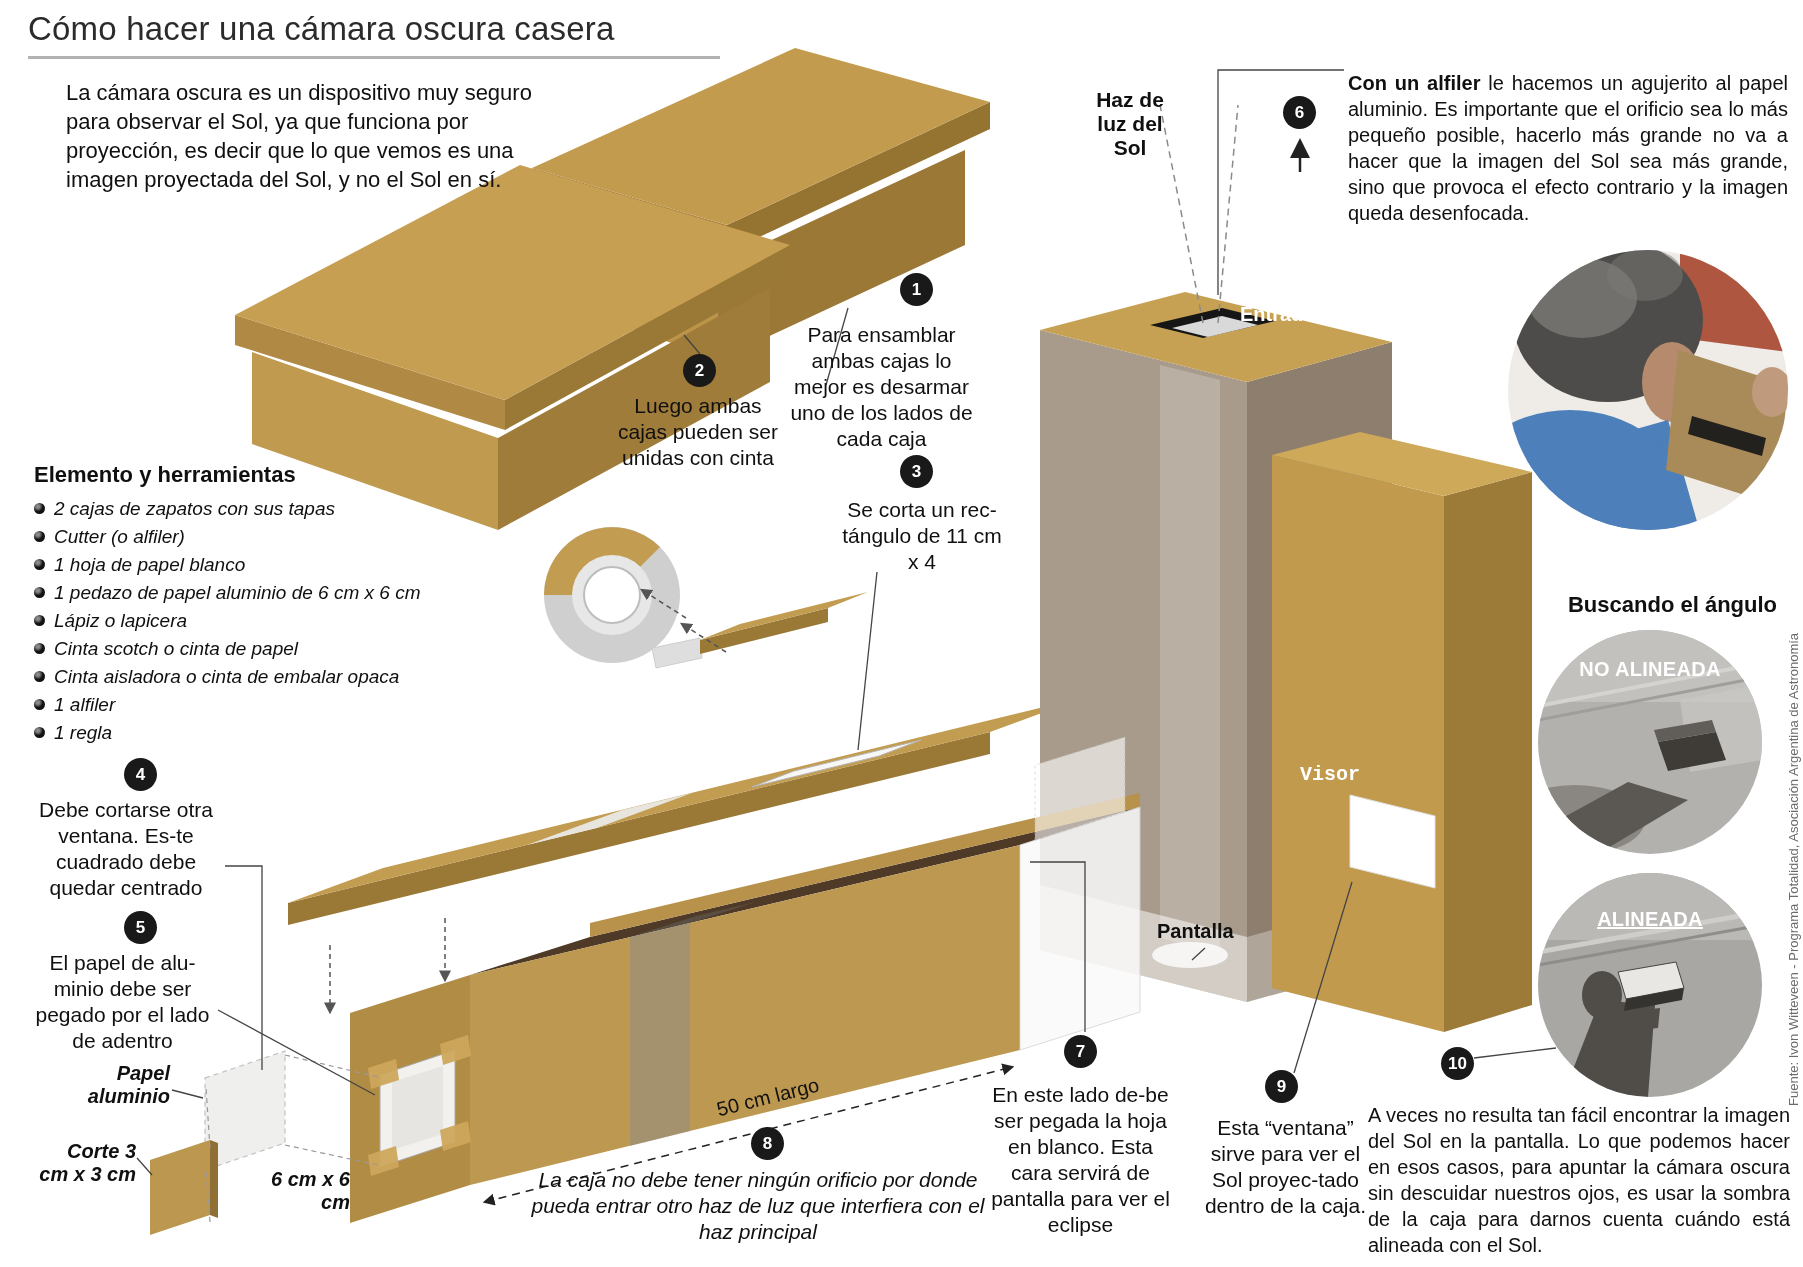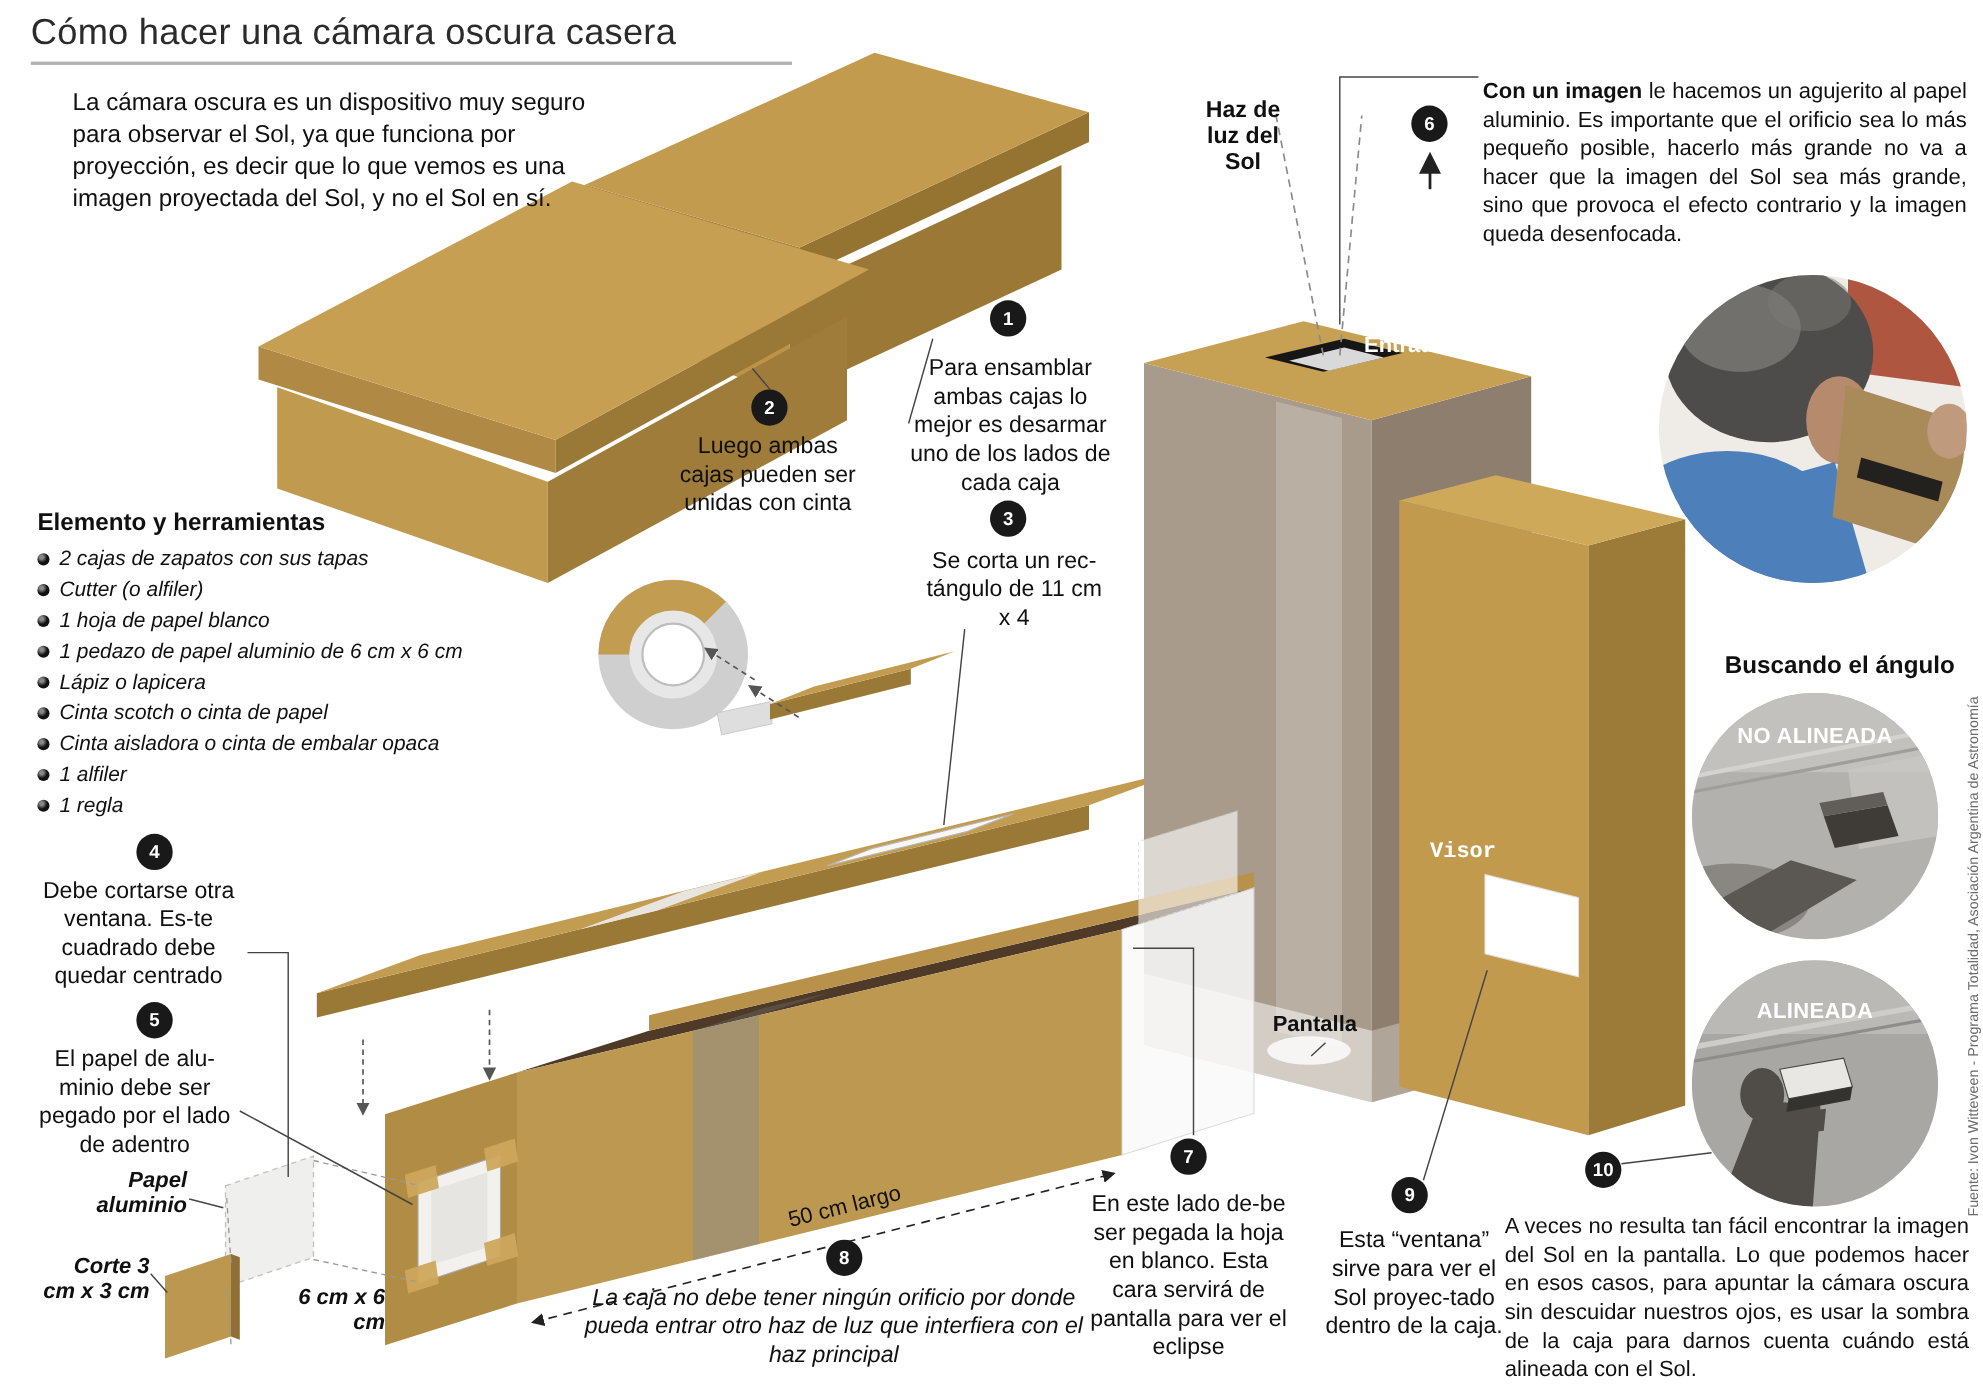--- a/index.html
+++ b/index.html
@@ -249,39 +249,39 @@
   <div class="badge" style="left:683px;top:354px;">2</div>
   <div class="badge" style="left:900px;top:455px;">3</div>
   <div class="badge" style="left:124px;top:758px;">4</div>
   <div class="badge" style="left:124px;top:911px;">5</div>
   <div class="badge" style="left:1283px;top:96px;">6</div>
   <div class="badge" style="left:1064px;top:1035px;">7</div>
   <div class="badge" style="left:751px;top:1127px;">8</div>
   <div class="badge" style="left:1265px;top:1070px;">9</div>
   <div class="badge" style="left:1441px;top:1047px;">10</div>
 
-  <div class="steptext" style="left:826px;top:322px;width:185px;">Para ensamblar ambas cajas lo mejor es desarmar uno de los lados de cada caja</div>
+  <div class="steptext" style="left:789px;top:322px;width:185px;">Para ensamblar ambas cajas lo mejor es desarmar uno de los lados de cada caja</div>
   <div class="steptext" style="left:618px;top:393px;width:160px;">Luego ambas cajas pueden ser unidas con cinta</div>
   <div class="steptext" style="left:838px;top:497px;width:168px;">Se corta un rec-tángulo de 11 cm x 4</div>
   <div class="steptext" style="left:30px;top:797px;width:192px;">Debe cortarse otra ventana. Es-te cuadrado debe quedar centrado</div>
   <div class="steptext" style="left:25px;top:950px;width:195px;">El papel de alu-minio debe ser pegado por el lado de adentro</div>
-  <div class="steptext just" style="left:1348px;top:70px;width:440px;"><span class="b">Con un imagen</span><span> le hacemos un agujerito al papel aluminio. Es importante que el orificio sea lo más pequeño posible, hacerlo más grande no va a hacer que la imagen del Sol sea más grande, sino que provoca el efecto contrario y la imagen queda desenfocada.</span></div>
+  <div class="steptext just" style="left:1348px;top:70px;width:440px;"><span class="b">Con un alfiler</span><span> le hacemos un agujerito al papel aluminio. Es importante que el orificio sea lo más pequeño posible, hacerlo más grande no va a hacer que la imagen del Sol sea más grande, sino que provoca el efecto contrario y la imagen queda desenfocada.</span></div>
   <div class="steptext" style="left:988px;top:1082px;width:185px;">En este lado de-be ser pegada la hoja en blanco. Esta cara servirá de pantalla para ver el eclipse</div>
   <div class="steptext ital" style="left:528px;top:1167px;width:460px;">La caja no debe tener ningún orificio por donde pueda entrar otro haz de luz que interfiera con el haz principal</div>
   <div class="steptext" style="left:1198px;top:1115px;width:175px;">Esta “ventana” sirve para ver el Sol proyec-tado dentro de la caja.</div>
   <div class="steptext just" style="left:1368px;top:1102px;width:422px;">A veces no resulta tan fácil encontrar la imagen del Sol en la pantalla. Lo que podemos hacer en esos casos, para apuntar la cámara oscura sin descuidar nuestros ojos, es usar la sombra de la caja para darnos cuenta cuándo está alineada con el Sol.</div>
 
   <div class="lbl" style="left:1080px;top:88px;width:100px;font-size:21px;text-align:center;">Haz de luz del Sol</div>
   <div class="lbl white" style="left:1240px;top:303px;font-size:20px;">Entrada</div>
   <div class="lbl" style="left:1157px;top:920px;font-size:20px;">Pantalla</div>
   <div class="lbl white" style="left:1300px;top:763px;font-size:20px;font-family:Liberation Mono, monospace;">Visor</div>
   <div class="lbl itlbl" style="left:58px;top:1062px;width:112px;text-align:right;">Papel aluminio</div>
   <div class="lbl itlbl" style="left:38px;top:1140px;width:98px;text-align:right;">Corte 3 cm x 3 cm</div>
   <div class="lbl itlbl" style="left:255px;top:1168px;width:95px;text-align:right;">6 cm x 6 cm</div>
   <div class="abs largo">50 cm largo</div>
 
   <div class="lbl" style="left:1545px;top:576px;width:255px;font-size:22px;text-align:center;margin-top:16px;">Buscando el ángulo</div>
   <div class="caption" style="left:1560px;top:658px;width:180px;">NO ALINEADA</div>
-  <div class="caption" style="left:1580px;top:908px;width:140px;">ALINEADA</div>
+  <div class="caption" style="left:1580px;top:908px;width:140px;text-decoration:underline;">ALINEADA</div>
 
   <div class="source">Fuente: Ivon Witteveen  - Programa Totalidad, Asociación Argentina de Astronomía</div>
 
 </div>
 
 </body></html>

